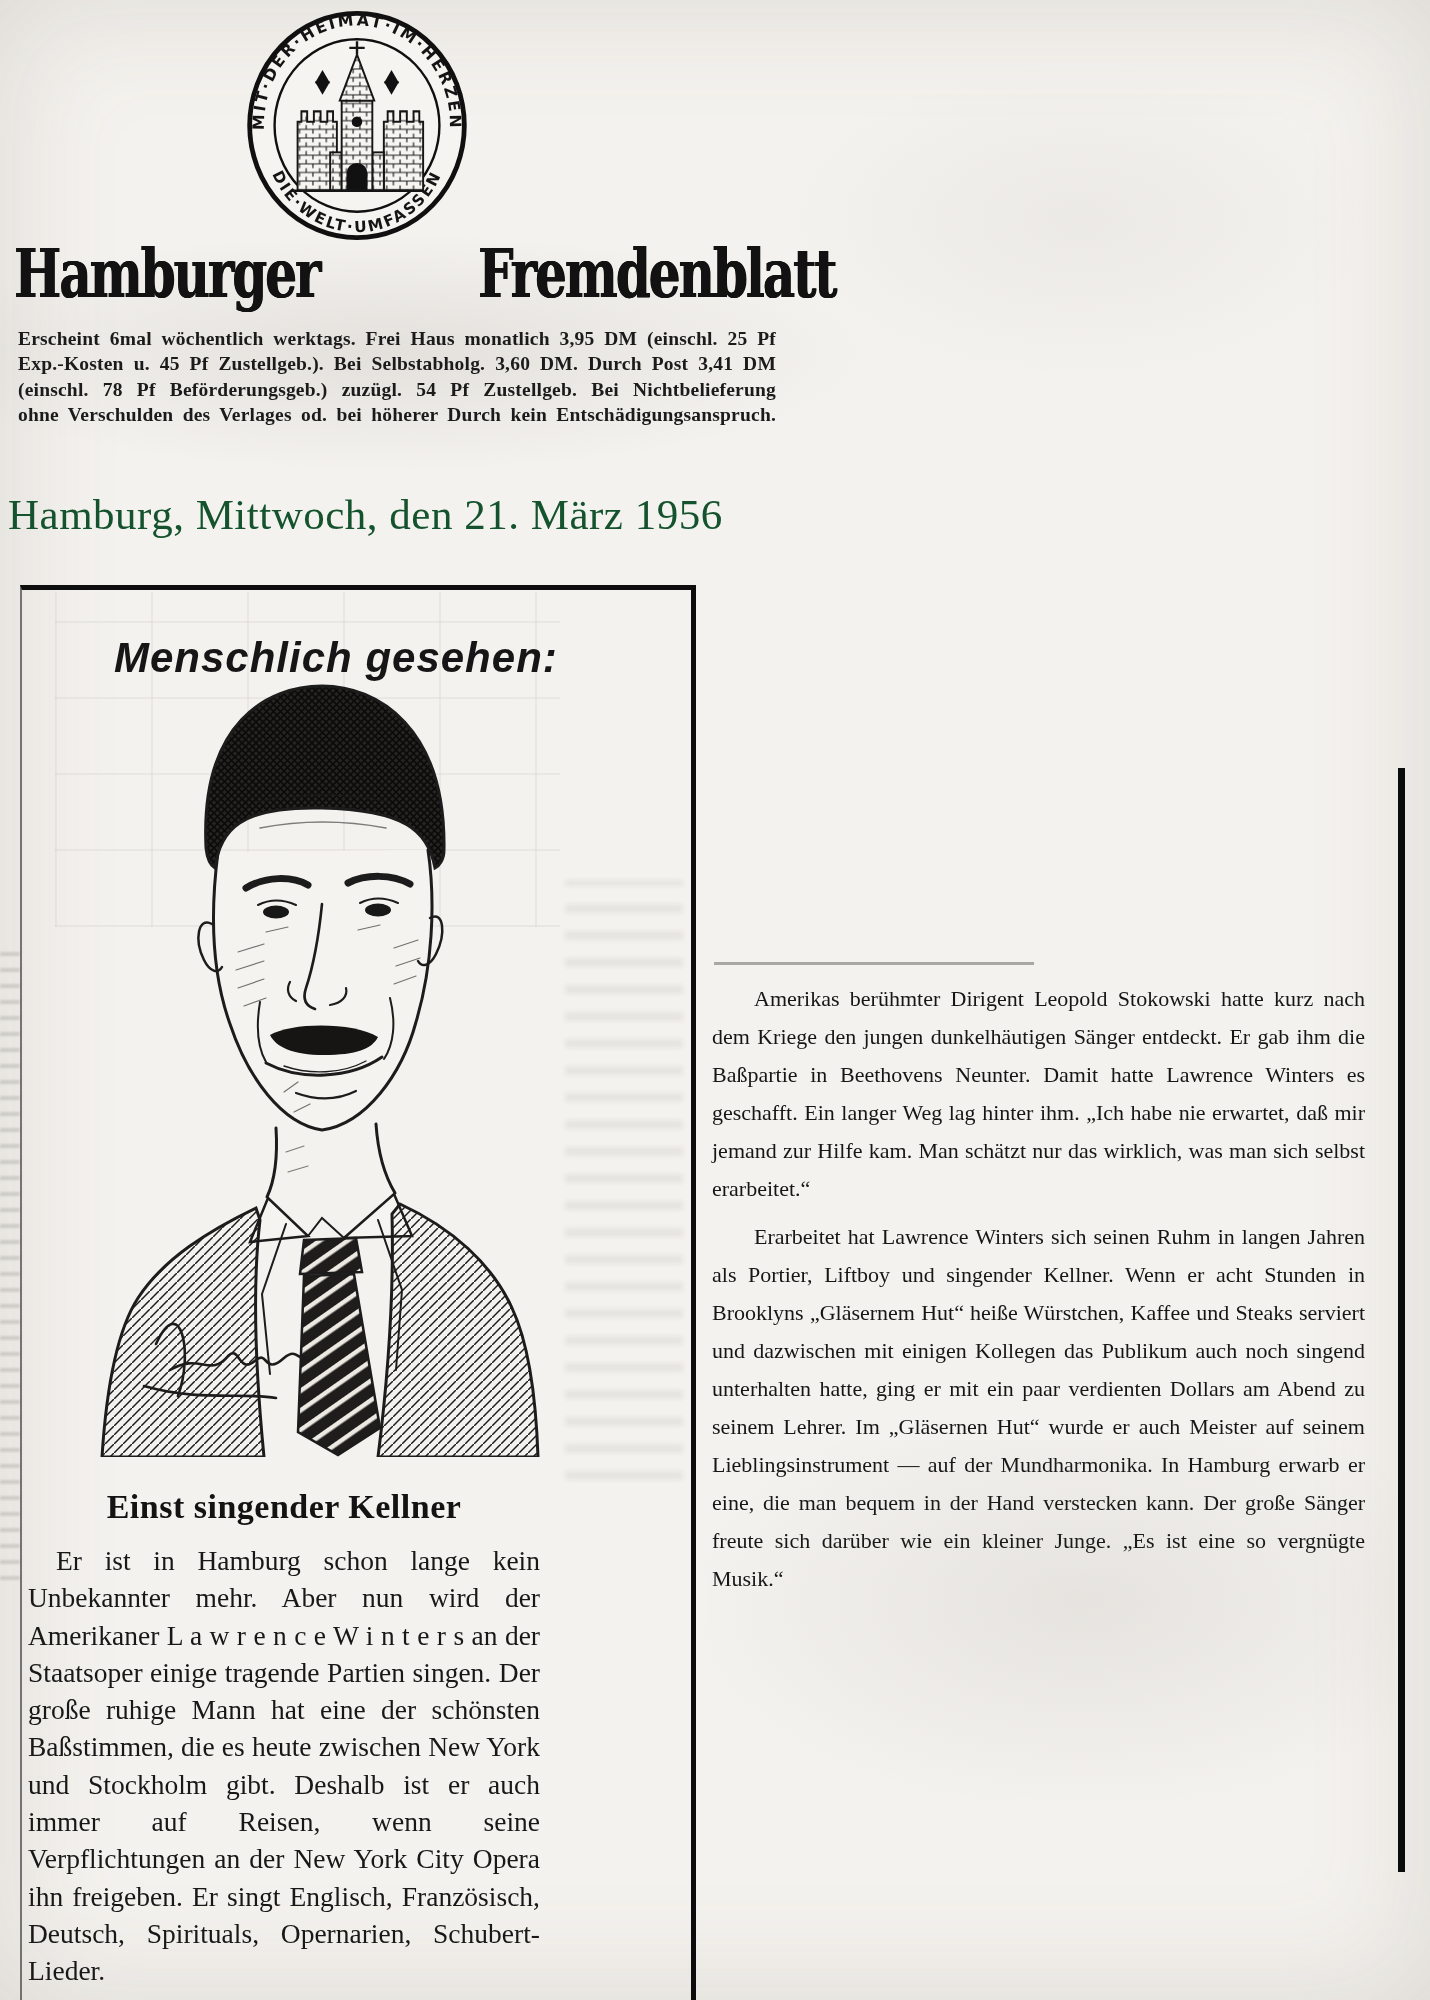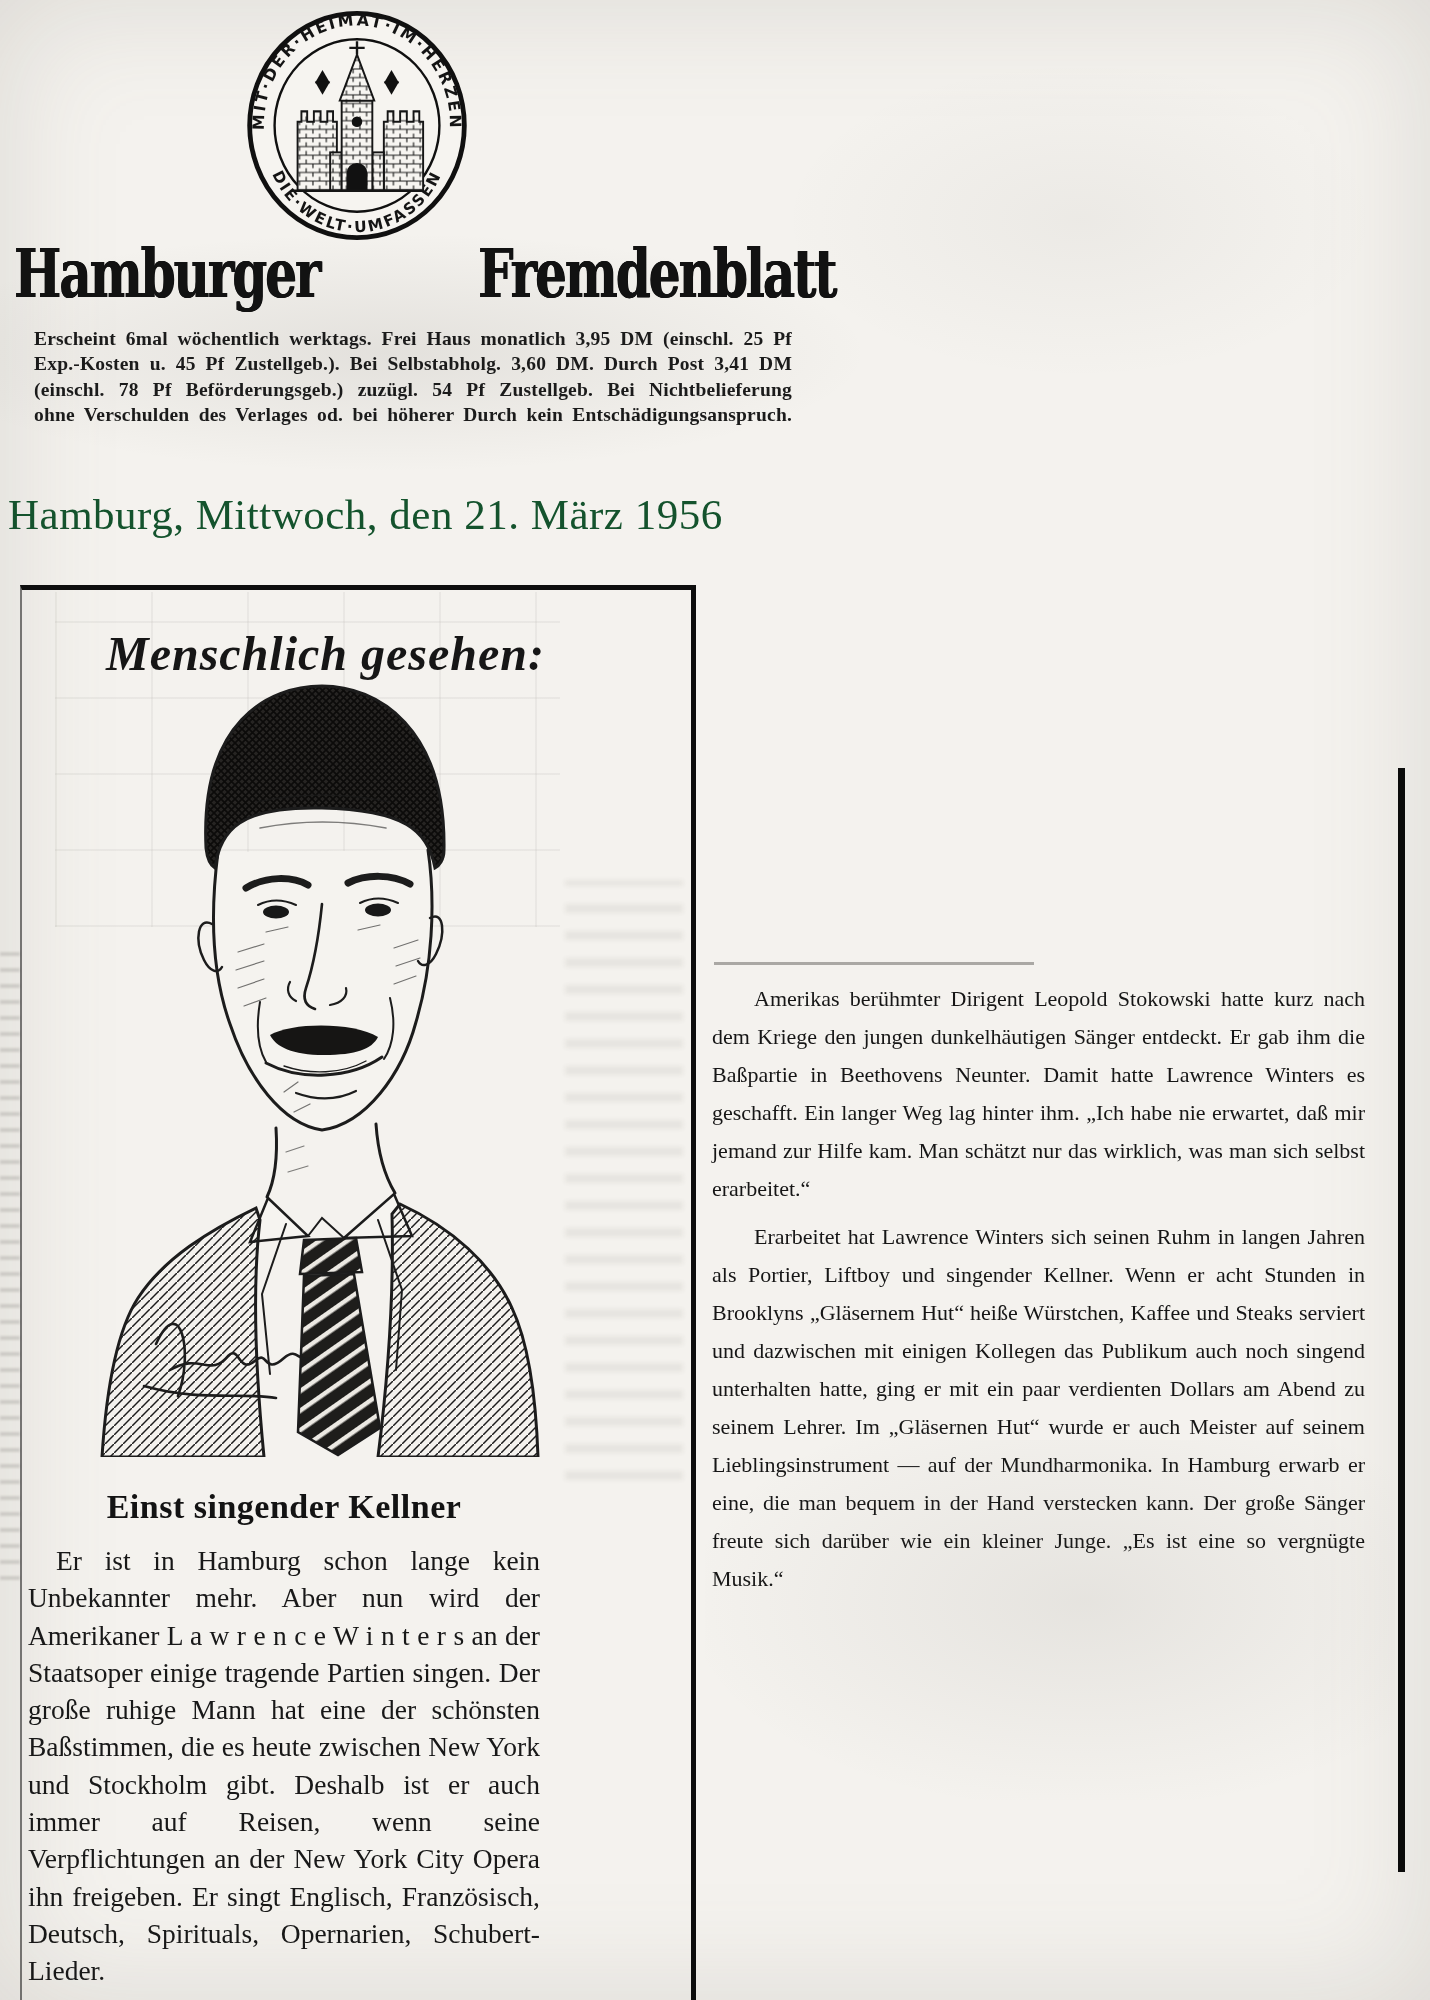--- a/index.html
+++ b/index.html
@@ -38,35 +38,35 @@
     text-shadow:.6px 0 #121212, -0.3px 0 #121212;
   }
   .mh-left{left:14px;top:258px;}
   .mh-right{left:478px;top:258px;}
   .seal{left:242px;top:5px;}
   .seal text{font-family:"DejaVu Sans",sans-serif;font-weight:bold;fill:#141414;}
 
   
   .imprint{left:18px;top:326px;width:758px;
     font-size:19.5px;line-height:25.3px;font-weight:bold;color:#1b1b1b;
-    letter-spacing:.2px;margin-left:16px;}
+    letter-spacing:.2px;}
   .imprint .ln{text-align:justify;text-align-last:justify;}
 
   
   .dateline{left:8px;top:489px;width:746px;margin:0;
     font-size:43px;line-height:1.2;font-weight:normal;letter-spacing:.5px;color:#14532d;
     white-space:nowrap;}
 
   
   .feature-box{left:20px;top:585px;width:676px;height:1415px;
     border-top:5px solid #0e0e0e;border-right:5px solid #0c0c0c;
     border-left:2px solid rgba(20,20,20,.55);box-sizing:border-box;}
-  .kicker{position:absolute;left:84px;top:36px;margin:0;
-    font-family:Liberation Serif, serif;font-style:italic;font-weight:bold;
-    font-size:48px;letter-spacing:1px;color:#161616;white-space:nowrap;}
+  .kicker{position:absolute;left:84px;top:36px;margin:8px;
+    font-family:Liberation Sans, sans-serif;font-style:italic;font-weight:bold;
+    font-size:42px;letter-spacing:1px;color:#161616;white-space:nowrap;}
   .portrait{position:absolute;left:38px;top:62px;}
   .feature-heading{position:absolute;left:4px;top:898px;width:516px;margin:0;
     font-size:34px;font-weight:bold;text-align:center;letter-spacing:.5px;color:#131313;font-family:Liberation Serif, serif;}
   .feature-body{position:absolute;left:6px;top:952px;width:512px;margin:0;
     font-size:27.5px;line-height:37.3px;text-align:justify;color:#181818;}
   .feature-body::first-letter{margin-left:28px;}
 
   
   .article{left:712px;top:980px;width:668px;}
   .article p{margin:0 15px 10px 0;font-size:22px;line-height:38px;

